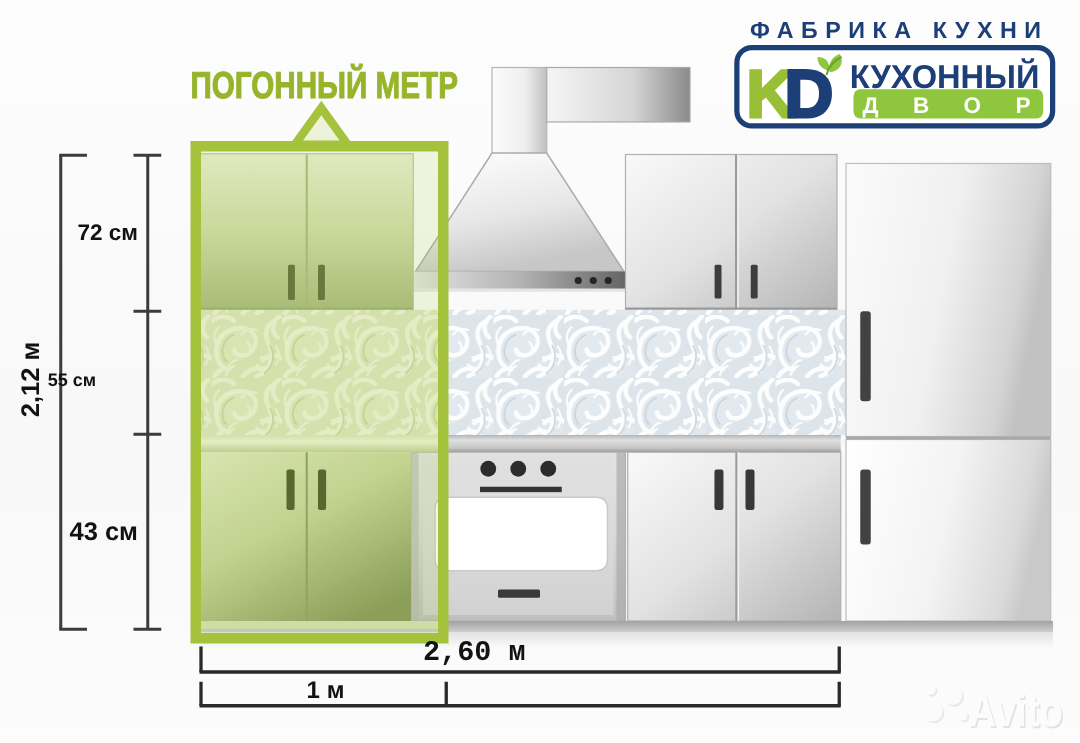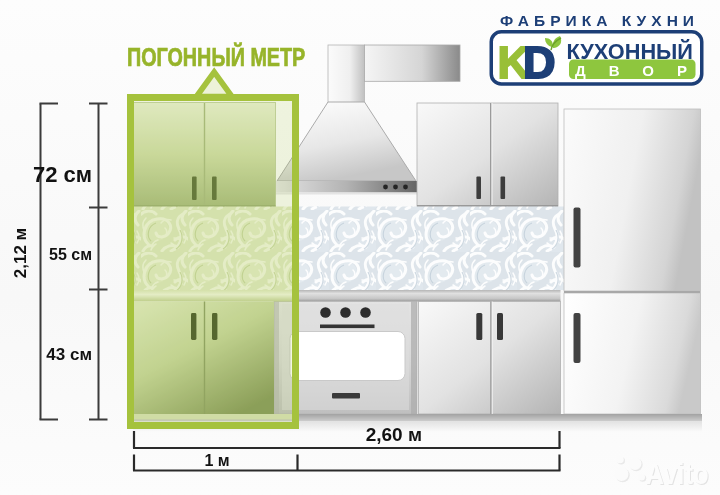--- a/index.html
+++ b/index.html
@@ -291,29 +291,29 @@
 <g>
 <line x1="133" y1="470.5" x2="560.5" y2="470.5" stroke="#2a2a2a" stroke-width="2.2"></line>
 <line x1="134" y1="454.5" x2="134" y2="470.5" stroke="#2a2a2a" stroke-width="2.2"></line>
 <line x1="297.5" y1="454.5" x2="297.5" y2="470.5" stroke="#2a2a2a" stroke-width="2.2"></line>
 <line x1="559.5" y1="454.5" x2="559.5" y2="470.5" stroke="#2a2a2a" stroke-width="2.2"></line>
 </g>
 </svg>
 
 <div class="abs" style="left:127px;top:42.5px;font-weight:bold;font-size:25px;color:#97b42a;-webkit-text-stroke:0.7px #97b42a;white-space:nowrap;transform:scaleX(0.79);transform-origin:0 0;">ПОГОННЫЙ МЕТР</div>
 
-<div class="lbl" style="right:628px;top:162px;font-size:22px;text-align:center;">72 см</div>
-
-<div class="lbl" style="right:628px;top:246px;font-size:16px;">55 см</div>
+<div class="lbl" style="right:628px;top:147px;font-size:15px;text-align:center;">72 см</div>
+
+<div class="lbl" style="right:656px;top:246px;font-size:12px;">55 см</div>
 
 <div class="lbl" style="right:628px;top:345px;font-size:17px;">43 см</div>
 
 <div class="lbl" style="left:-15px;top:243px;width:72px;text-align:center;font-size:17px;transform:rotate(-90deg);transform-origin:center;">2,12 м</div>
 
-<div class="lbl" style="left:282px;top:424px;width:140px;text-align:right;font-size:19px;">2,60 м</div>
+<div class="lbl" style="left:282px;top:424px;width:140px;text-align:left;font-size:19px;font-family:Liberation Mono, monospace;">2,60 м</div>
 
 <div class="lbl" style="left:147px;top:452px;width:140px;text-align:center;font-size:16px;">1 м</div>
 
 <svg class="abs" style="left:483px;top:8px;" width="237" height="84" viewBox="0 0 237 84">
 
 <text x="17" y="17.5" font-family="Liberation Sans, sans-serif" font-weight="bold" font-size="15.5" fill="#1d3f77" textLength="198" lengthAdjust="spacing" letter-spacing="4">ФАБРИКА КУХНИ</text>
 
 <rect x="8.25" y="23.75" width="210.5" height="52.2" rx="10" fill="#ffffff" stroke="#1d3f77" stroke-width="3.5"></rect>
 
 <text x="14.5" y="70" font-family="Liberation Sans, sans-serif" font-weight="bold" font-size="45" fill="#99bf37" stroke="#99bf37" stroke-width="1.9">K</text>

